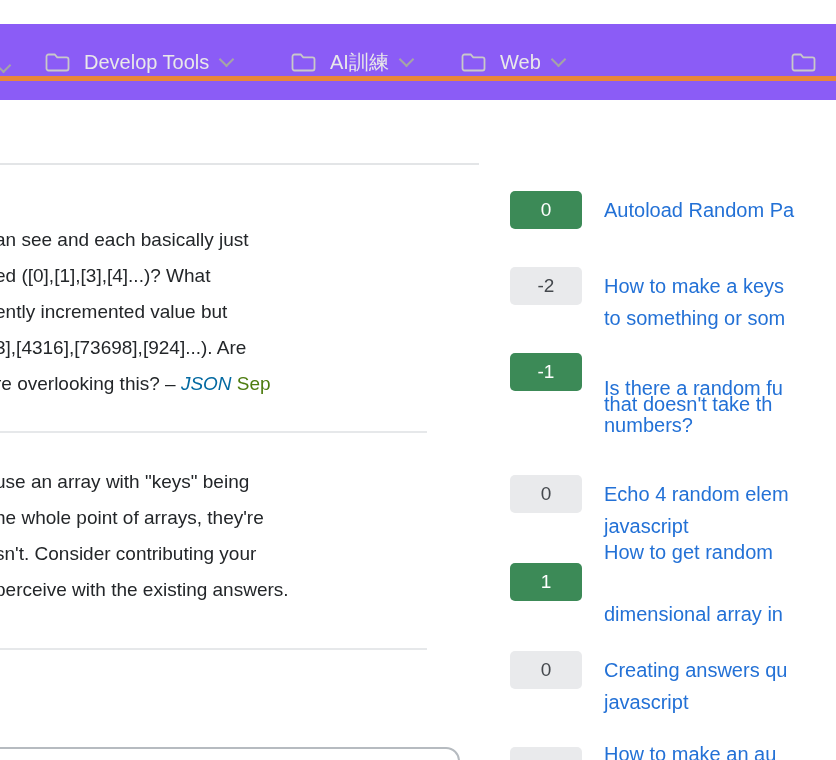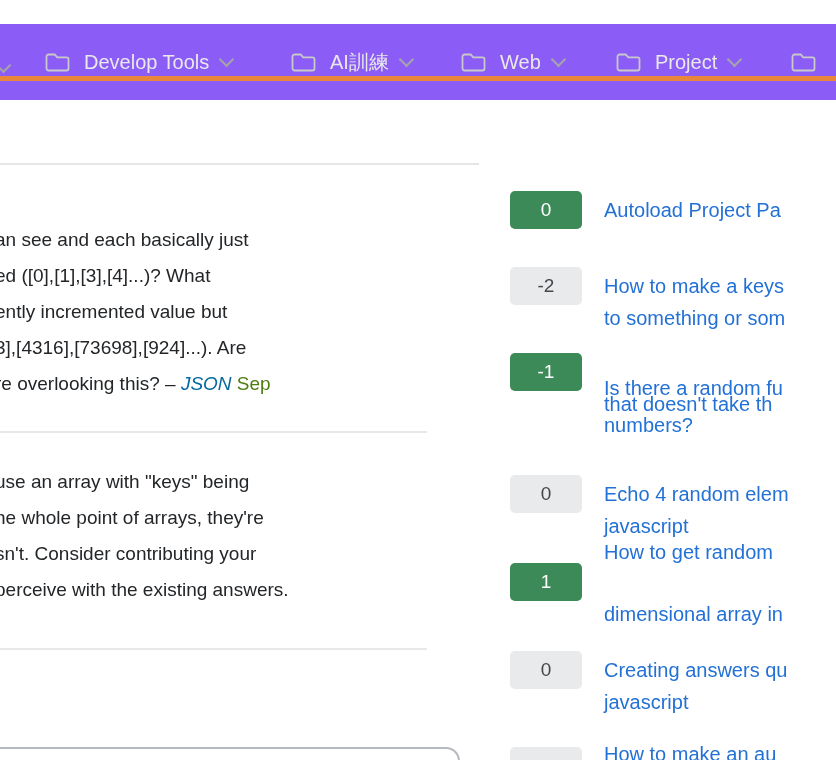--- a/index.html
+++ b/index.html
@@ -90,27 +90,20 @@
   </div>
 
   <div class="bm-item" style="left:460px">
     <svg class="folder-icon" width="27" height="22" viewBox="0 0 27 22">
       <path d="M2.5 5.5c0-1.1.9-2 2-2h6.2l2.5 2.8h9.3c1.1 0 2 .9 2 2v9.2c0 1.1-.9 2-2 2H4.5c-1.1 0-2-.9-2-2z" fill="none" stroke="#c9c9c9" stroke-width="1.8"></path>
     </svg>
     <span class="label">Web</span>
     <span class="chev"></span>
   </div>
 
-  <div class="bm-item" style="left:615px">
-    <svg class="folder-icon" width="27" height="22" viewBox="0 0 27 22">
-      <path d="M2.5 5.5c0-1.1.9-2 2-2h6.2l2.5 2.8h9.3c1.1 0 2 .9 2 2v9.2c0 1.1-.9 2-2 2H4.5c-1.1 0-2-.9-2-2z" fill="none" stroke="#c9c9c9" stroke-width="1.8"></path>
-    </svg>
-    <span class="label">Project</span>
-    <span class="chev"></span>
-  </div>
 
   <div class="bm-item" style="left:790px">
     <svg class="folder-icon" width="27" height="22" viewBox="0 0 27 22">
       <path d="M2.5 5.5c0-1.1.9-2 2-2h6.2l2.5 2.8h9.3c1.1 0 2 .9 2 2v9.2c0 1.1-.9 2-2 2H4.5c-1.1 0-2-.9-2-2z" fill="none" stroke="#c9c9c9" stroke-width="1.8"></path>
     </svg>
   </div>
 </div>
 
 <div class="accent-bar"></div>
 
@@ -125,21 +118,21 @@
 <div class="c-line" style="top:366px"><span>re overlooking this? – </span><a class="c-link">JSON</a><span class="c-date"> Sep</span></div>
 
 <div class="c-line" style="top:464px">use an array with "keys" being</div>
 <div class="c-line" style="top:500px">he whole point of arrays, they're</div>
 <div class="c-line" style="top:536px">sn't. Consider contributing your</div>
 <div class="c-line" style="top:572px">perceive with the existing answers.</div>
 
 <div class="comment-box"></div>
 
 <div class="badge green" style="top:191px">0</div>
-<a class="r-line" style="top:194px">Autoload Project Pa</a>
+<a class="r-line" style="top:194px">Autoload Random Pa</a>
 
 <div class="badge gray" style="top:267px">-2</div>
 <a class="r-line" style="top:270px">How to make a keys</a>
 <a class="r-line" style="top:302px">to something or som</a>
 
 <div class="badge green" style="top:353px">-1</div>
 <a class="r-line" style="top:372px">Is there a random fu</a>
 <a class="r-line" style="top:388px">that doesn't take th</a>
 <a class="r-line" style="top:409px">numbers?</a>
 

